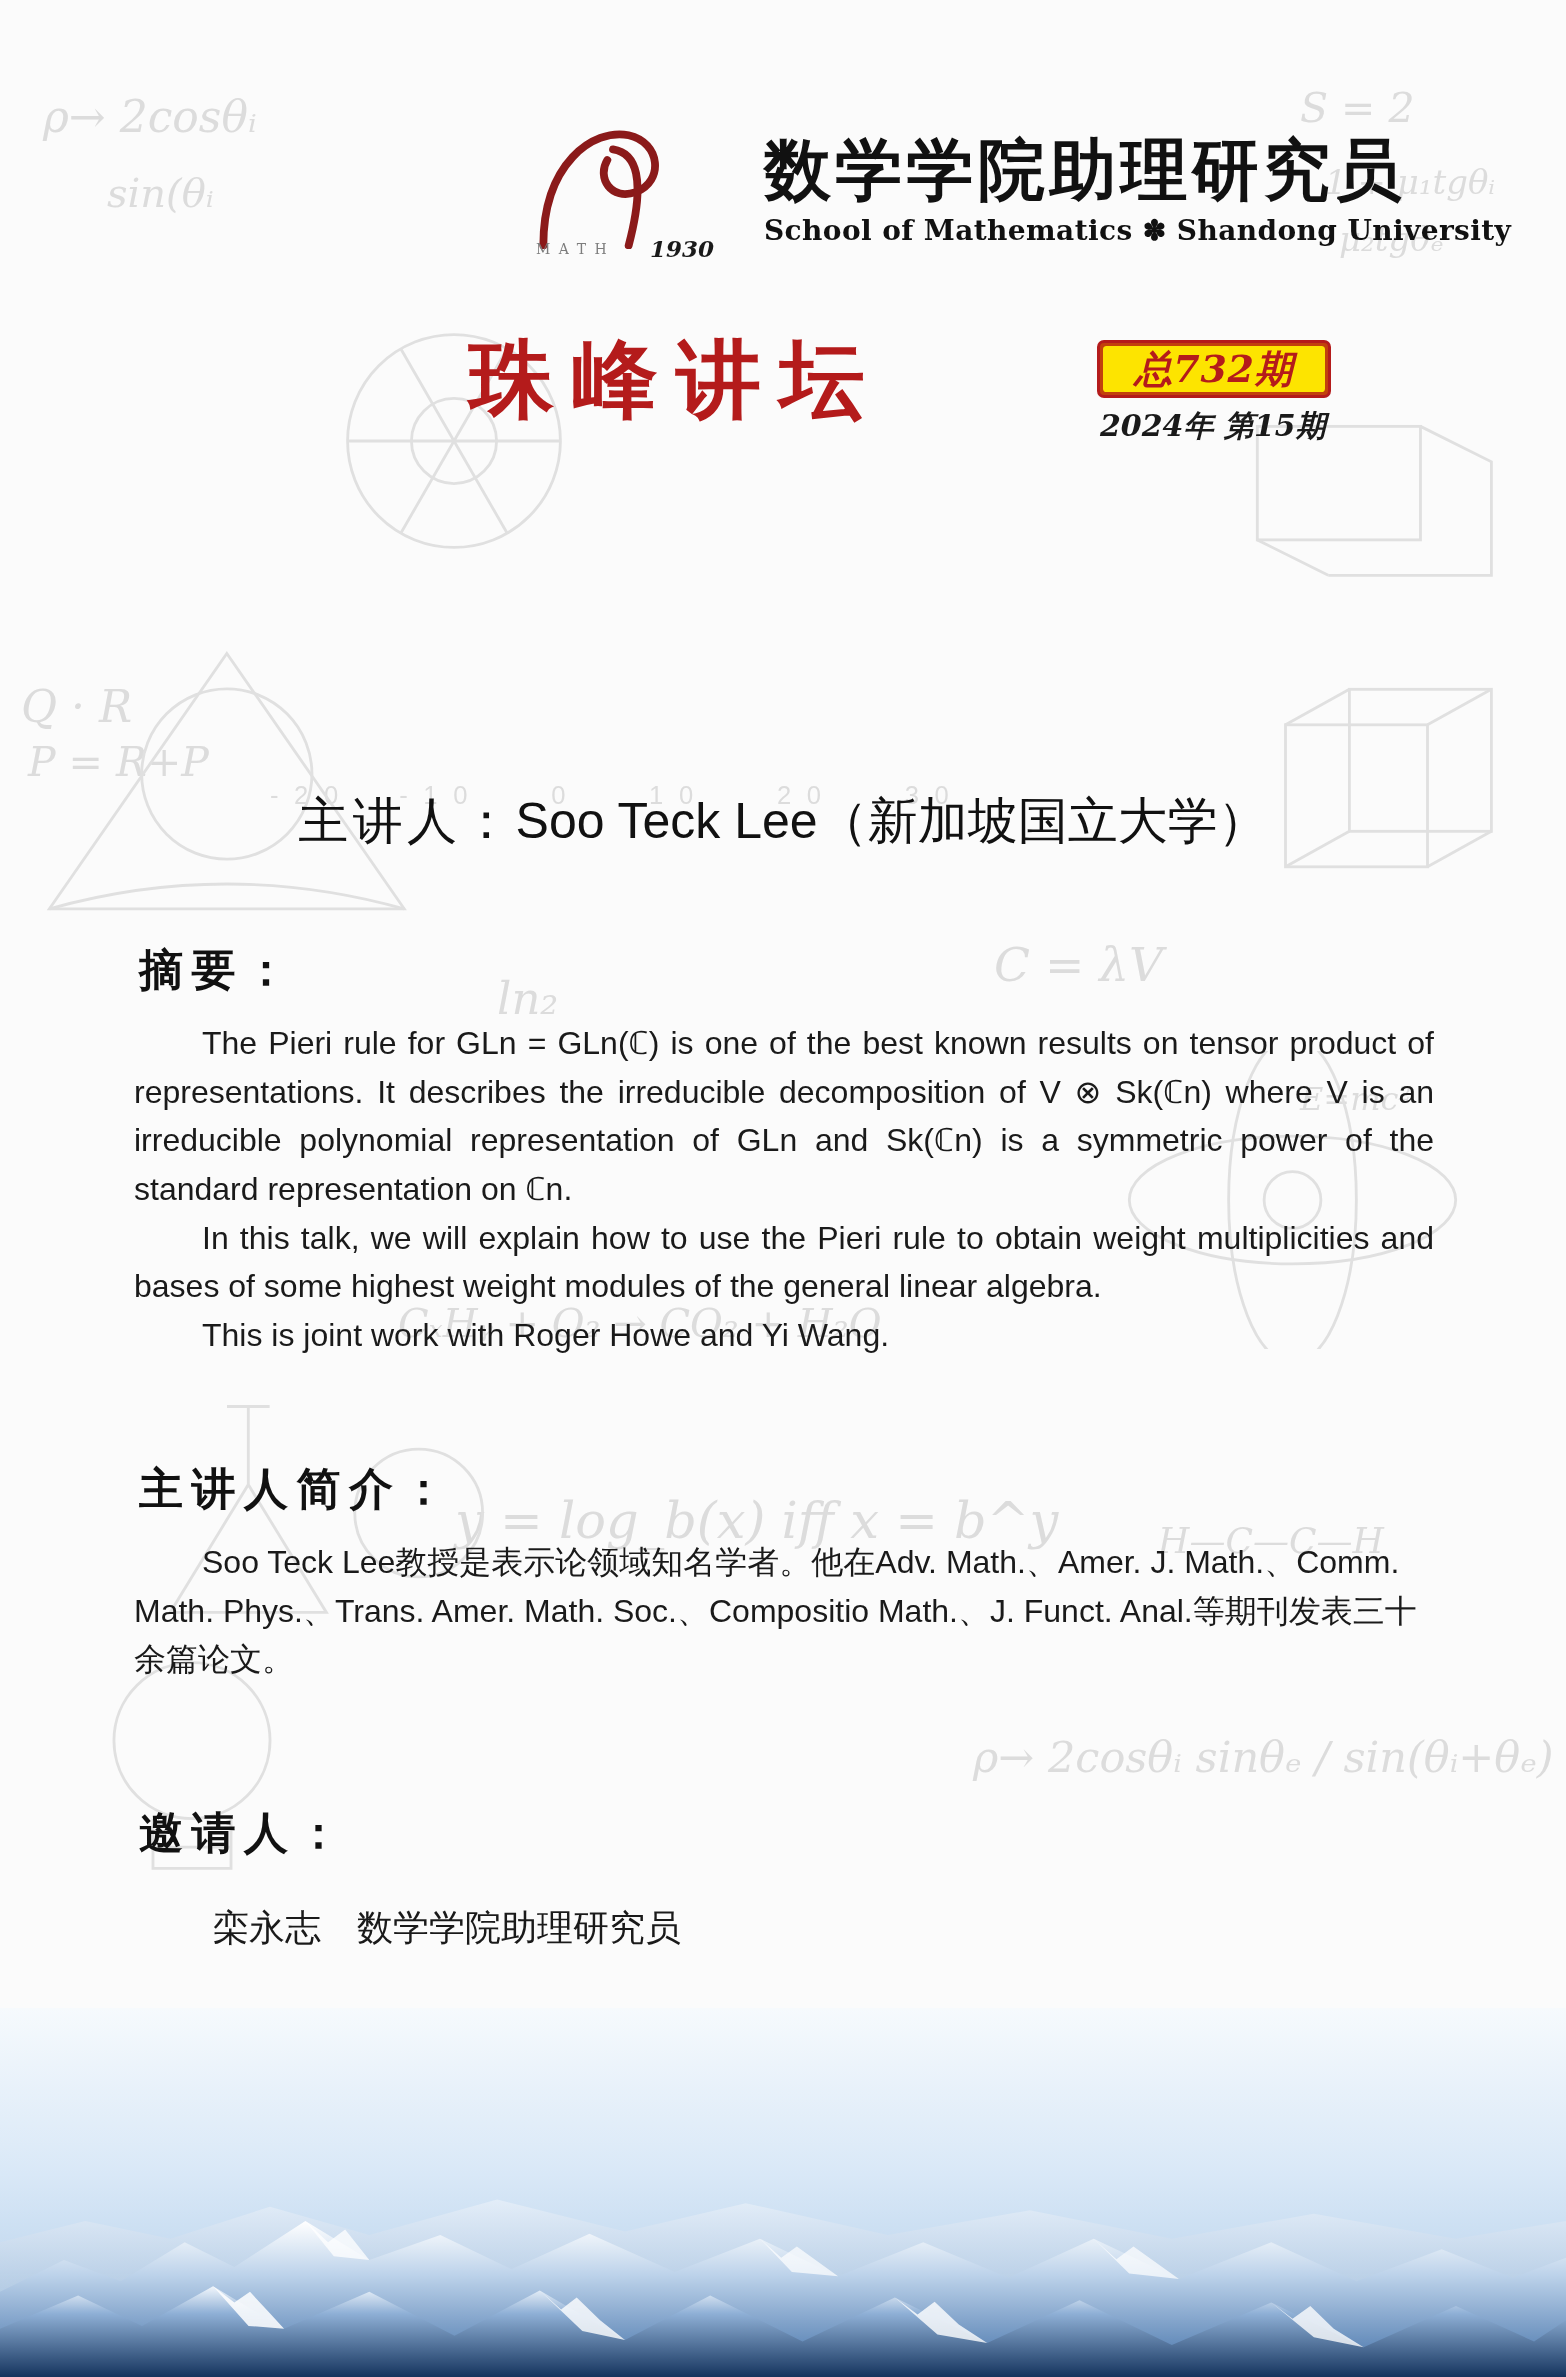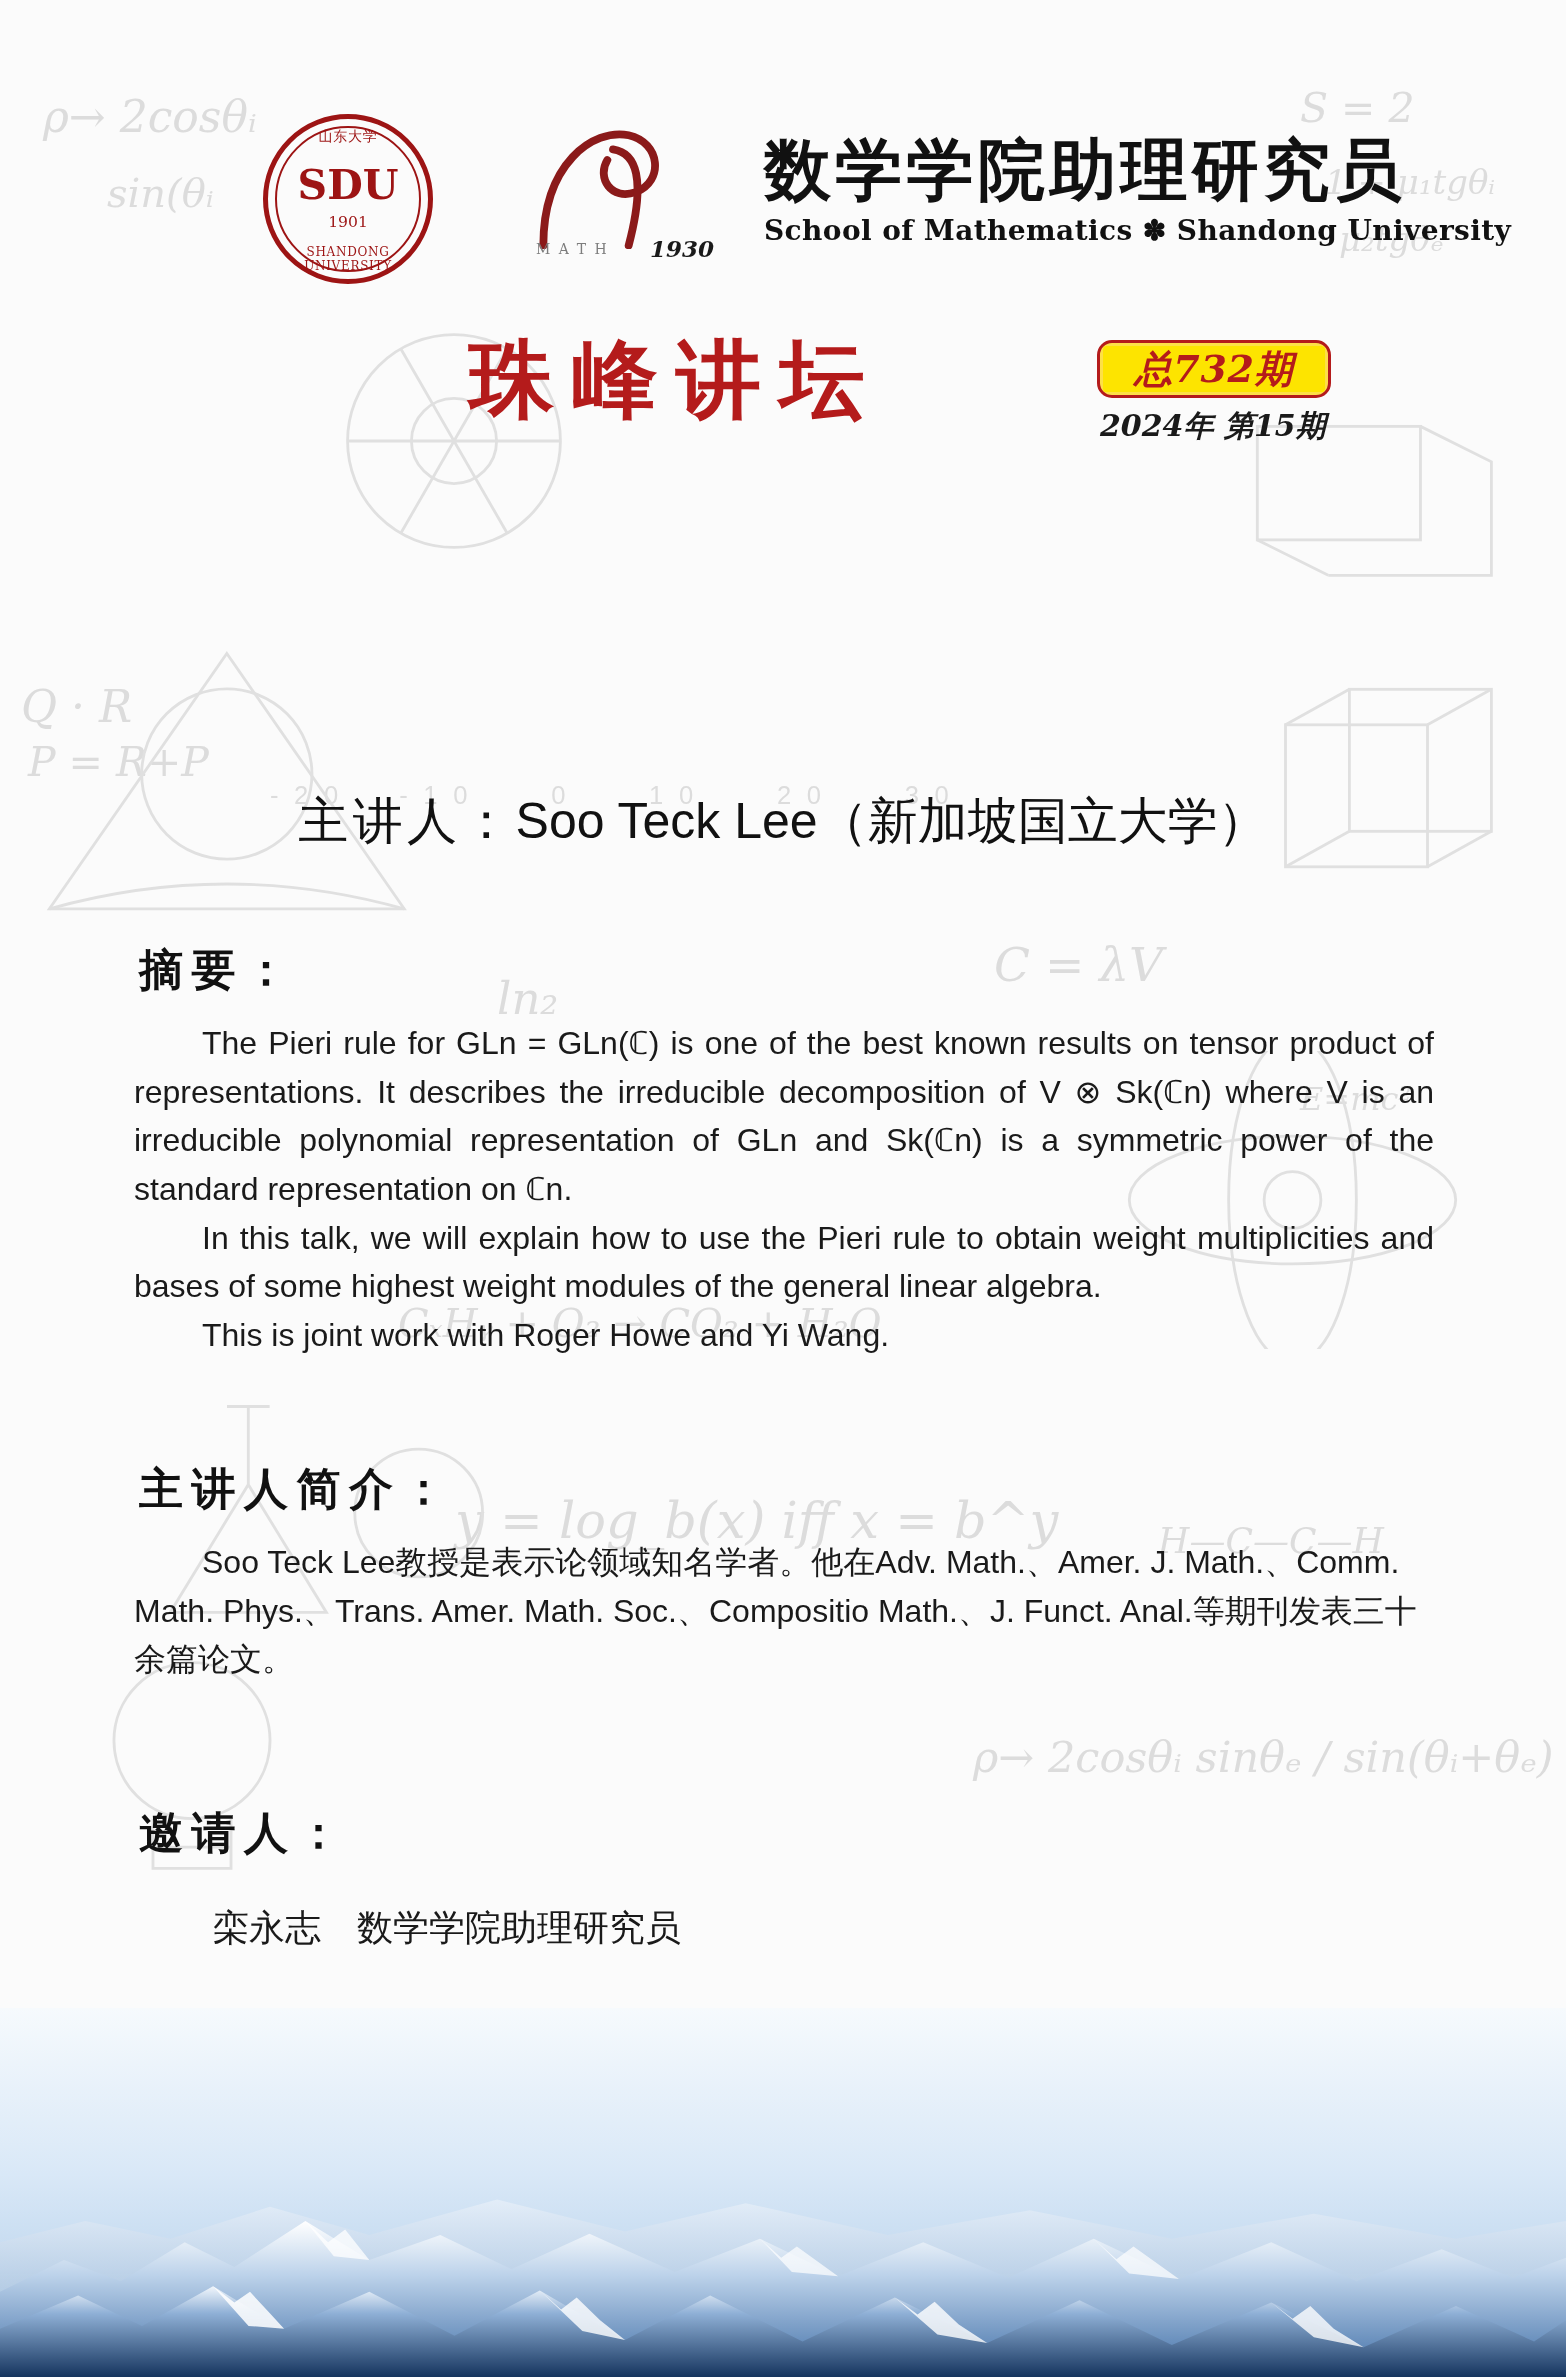--- a/index.html
+++ b/index.html
@@ -185,23 +185,23 @@
     color: #b41b1b;
     letter-spacing: 18.5px;
     white-space: nowrap;
   }
   .issue-badge {
     position: absolute;
     left: 1097px;
     top: 340px;
     width: 234px;
     height: 58px;
-    background: #fde047;
+    background: #c2410c;
     border: 3.6px solid #b41b1b;
-    border-radius: 15px;
+    border-radius: 7px;
     box-sizing: border-box;
   }
   .issue-badge .inner {
     position: absolute;
     inset: 2.8px;
     background: #fde400;
     border-radius: 3.6px;
     display: flex;
     align-items: center;
     justify-content: center;
@@ -382,28 +382,20 @@
     <svg class="doodle-svg" style="left:85px; top:1385px;" width="426" height="256" viewBox="0 0 600 360">
       <path d="M230 30 L230 140 L120 320 L340 320 L230 140" stroke-width="4"></path>
       <path d="M200 30 L260 30" stroke-width="4"></path>
       <circle cx="470" cy="180" r="90" stroke-width="4"></circle>
     </svg>
   </div>
 
 
   <div class="header">
 
-    <div class="seal">
-      <div class="ring"></div>
-      <div class="ring2"></div>
-      <div class="seal-top-text">山东大学</div>
-      <div class="seal-mid">SDU</div>
-      <div class="seal-year">1901</div>
-      <div class="seal-bottom-text">SHANDONG UNIVERSITY</div>
-    </div>
 
     <div class="math-logo">
       <svg width="178" height="128" viewBox="0 0 250 180">
         <path d="M20 175 C 20 60, 90 10, 140 20 C 185 30, 190 85, 150 100 C 115 112, 95 80, 110 55" stroke="#8b1a1a" stroke-width="11" fill="none" stroke-linecap="round"></path>
         <path d="M118 40 C 150 45, 165 80, 140 175" stroke="#8b1a1a" stroke-width="11" fill="none" stroke-linecap="round"></path>
       </svg>
       <div class="m-label">MATH</div>
       <div class="year">1930</div>
     </div>
 

